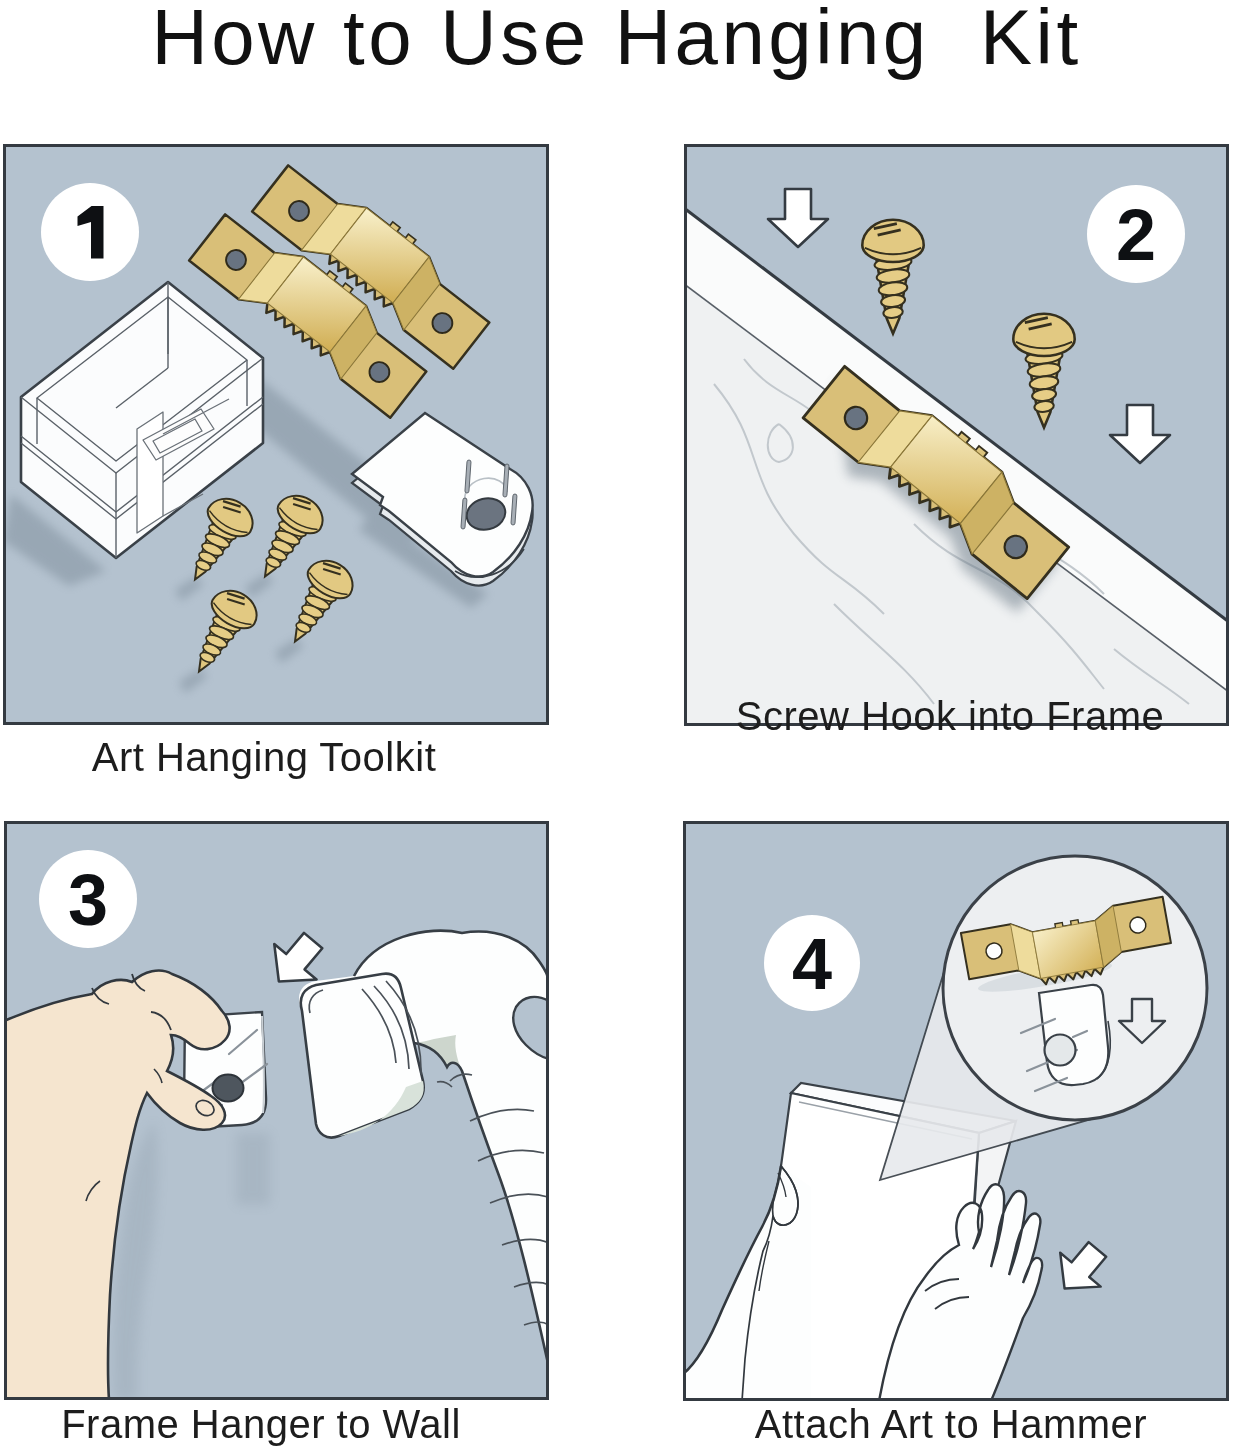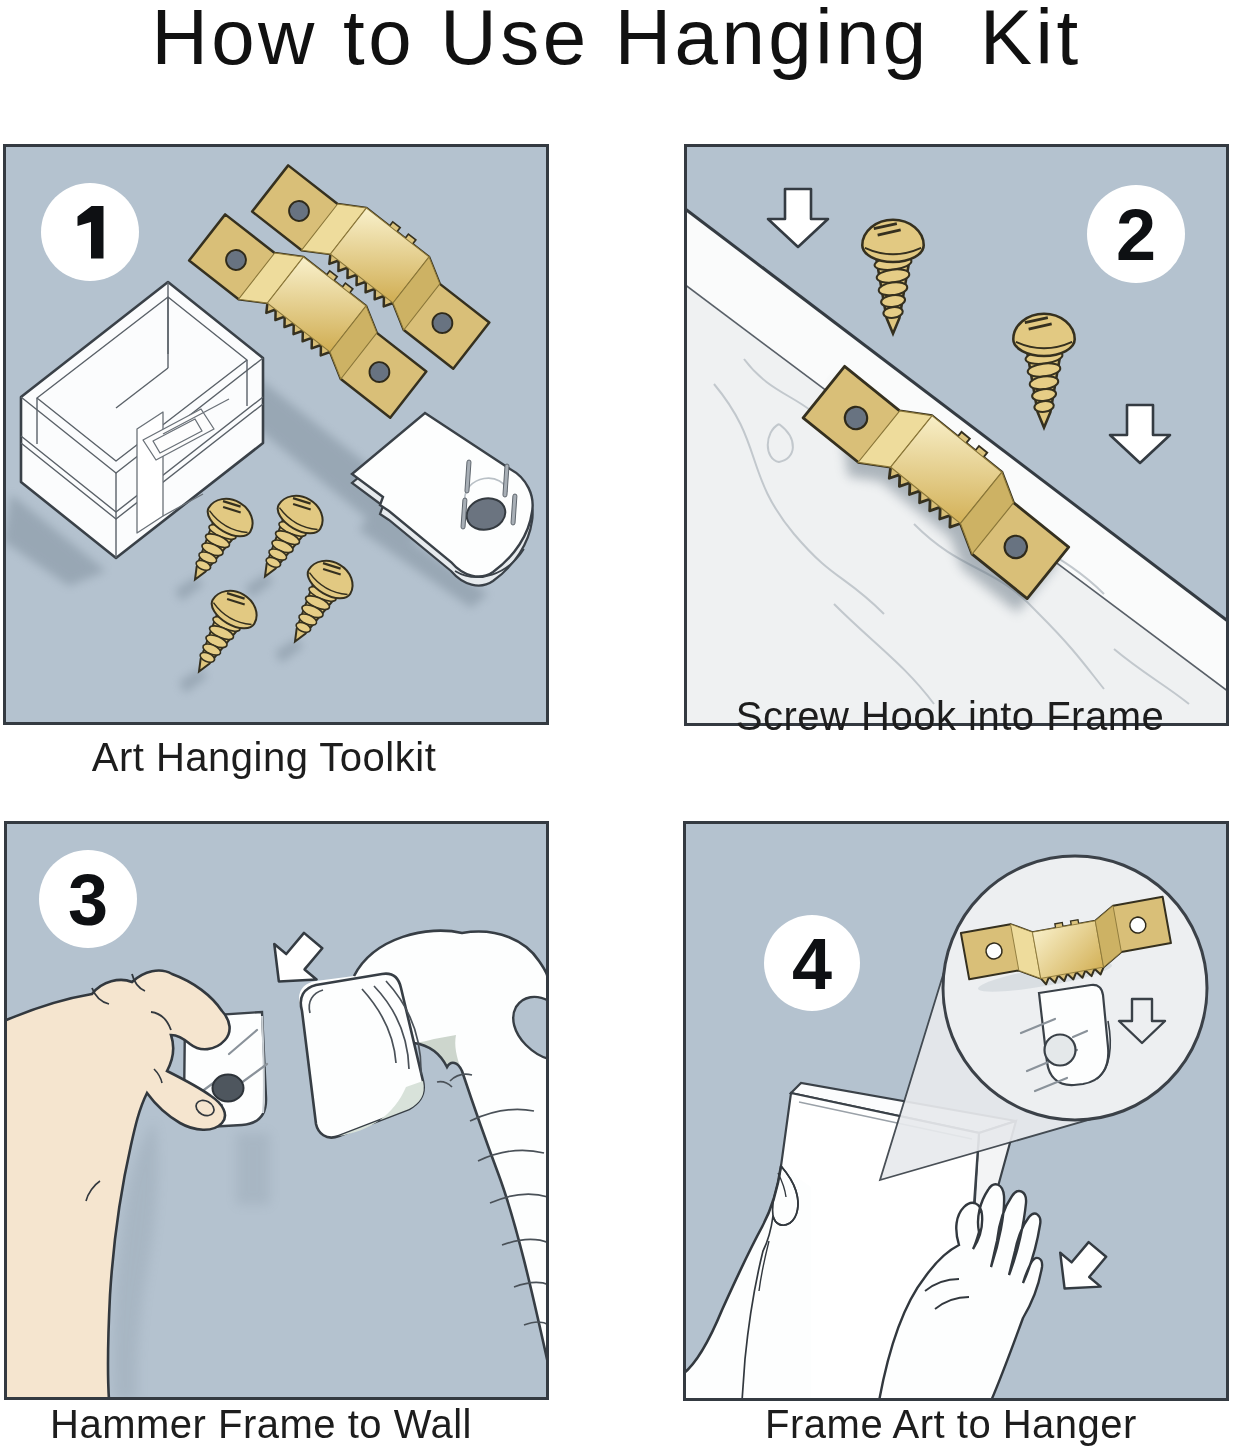--- a/index.html
+++ b/index.html
@@ -296,14 +296,14 @@
   </g>
 
   <path d="M-13,-29 L13,-29 L13,1 L30,1 L0,29 L-30,1 L-13,1 Z" transform="translate(398,448) rotate(40) scale(0.88)" fill="#fff" stroke="#343b42" stroke-width="2.8" stroke-linejoin="round"></path>
   <circle cx="129" cy="142" r="48" fill="#fff"></circle>
   <text x="129" y="168" font-size="72" font-weight="bold" fill="#0e1013" text-anchor="middle">4</text>
   <rect x="1.5" y="1.5" width="543" height="577" fill="none" stroke="#343a41" stroke-width="3"></rect>
 </svg>
 
 <div class="abs cap" style="left:264px;top:737px">Art Hanging Toolkit</div>
 <div class="abs cap" style="left:950px;top:696px">Screw Hook into Frame</div>
-<div class="abs cap" style="left:261px;top:1404px">Hammer Frame to Wall</div>
-<div class="abs cap" style="left:951px;top:1404px">Frame Art to Hanger</div>
+<div class="abs cap" style="left:261px;top:1404px">Frame Hanger to Wall</div>
+<div class="abs cap" style="left:951px;top:1404px">Attach Art to Hammer</div>
 
 </body></html>

